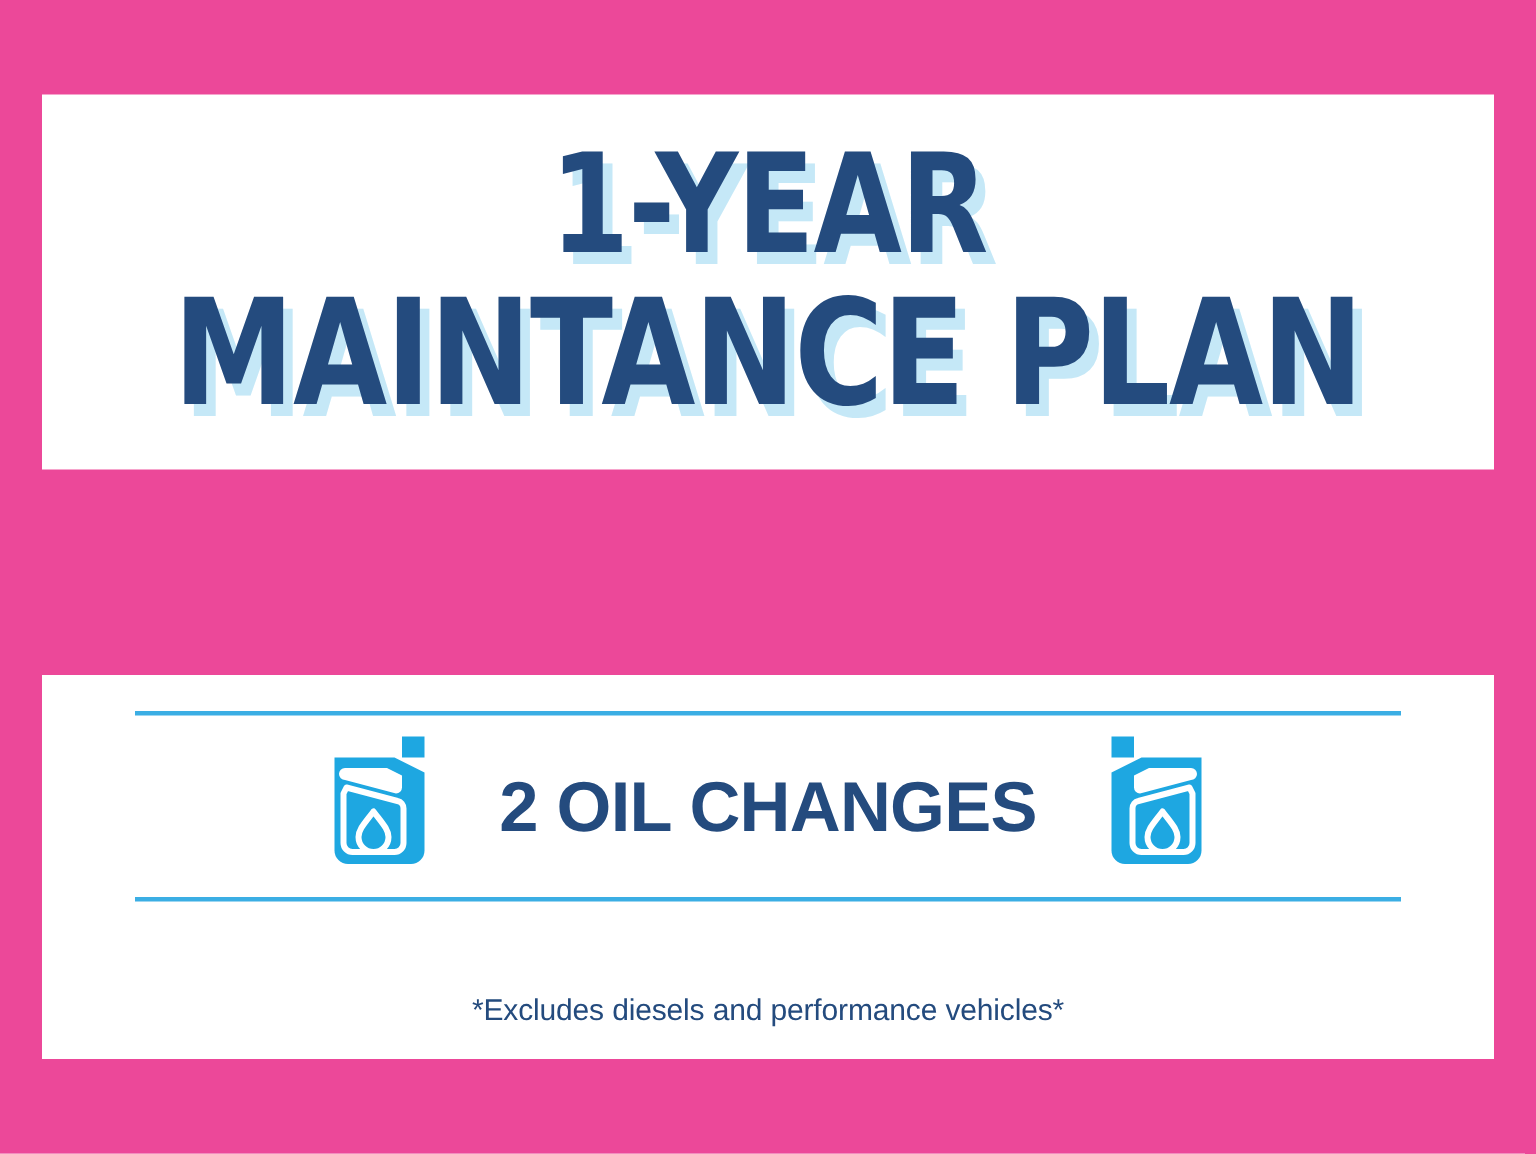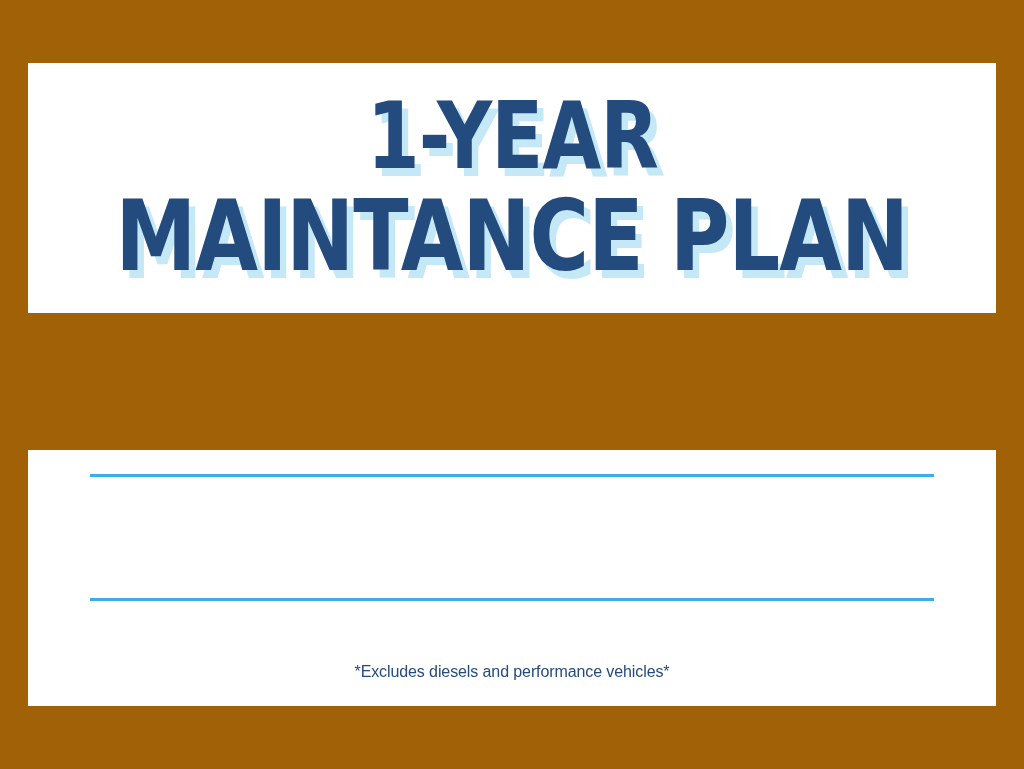--- a/index.html
+++ b/index.html
@@ -11,21 +11,21 @@
     height: 769px;
     overflow: hidden;
     font-family: "Liberation Sans", sans-serif;
     background: #ffffff;
   }
 
   #poster {
     position: relative;
     width: 1024px;
     height: 769px;
-    background: #a16207;
+    background: #ec4899;
     box-sizing: border-box;
     padding-left: 12px;
   }
 
   
   .headline-card {
     position: absolute;
     left: 28px;
     top: 63px;
     width: 968px;
@@ -141,40 +141,70 @@
 
   .fineprint {
     position: absolute;
     left: 0;
     top: 213px;
     width: 968px;
     text-align: center;
     color: #244B7E;
     font-family: "Liberation Sans", sans-serif;
     font-weight: 400;
-    font-size: 16px;
+    font-size: 20px;
     letter-spacing: -0.1px;
     white-space: nowrap;
   }
 </style>
 </head>
 <body>
 
 <div id="poster">
 
   <div class="headline-card">
     <div class="headline headline-line1">1-YEAR</div>
     <div class="headline headline-line2">MAINTANCE PLAN</div>
   </div>
 
 
   <div class="details-card">
 
     <div class="rule rule-top"></div>
 
+    <div class="offer-row">
+
+      <span class="jug-icon">
+        <svg width="78" height="92" viewBox="0 0 78 92" xmlns="http://www.w3.org/2000/svg">
+
+          <rect x="55" y="2" width="15" height="14" fill="#1EA7E1"></rect>
+
+          <path d="M10 16 H50 L70 26 V78 A9 9 0 0 1 61 87 H19 A9 9 0 0 1 10 78 Z" fill="#1EA7E1"></path>
+
+          <path d="M17 23 H45 L55 28 V36 A4 4 0 0 1 51 40 L17 31 A4 4 0 0 1 17 23 Z" fill="#ffffff"></path>
+
+          <path d="M18 36 L52 45 A5 5 0 0 1 56 50 V73 A6 6 0 0 1 50 79 H22 A6 6 0 0 1 16 73 V40 Z" fill="none" stroke="#ffffff" stroke-width="4" stroke-linejoin="round"></path>
+
+          <path d="M36 52 C30 60 26 64 26 69 A10 10 0 0 0 46 69 C46 64 42 60 36 52 Z" fill="none" stroke="#ffffff" stroke-width="4" stroke-linejoin="round"></path>
+        </svg>
+      </span>
+
+      <span class="offer-label">2 OIL CHANGES</span>
+
+      <span class="jug-icon right">
+        <svg width="78" height="92" viewBox="0 0 78 92" xmlns="http://www.w3.org/2000/svg">
+          <rect x="55" y="2" width="15" height="14" fill="#1EA7E1"></rect>
+          <path d="M10 16 H50 L70 26 V78 A9 9 0 0 1 61 87 H19 A9 9 0 0 1 10 78 Z" fill="#1EA7E1"></path>
+          <path d="M17 23 H45 L55 28 V36 A4 4 0 0 1 51 40 L17 31 A4 4 0 0 1 17 23 Z" fill="#ffffff"></path>
+          <path d="M18 36 L52 45 A5 5 0 0 1 56 50 V73 A6 6 0 0 1 50 79 H22 A6 6 0 0 1 16 73 V40 Z" fill="none" stroke="#ffffff" stroke-width="4" stroke-linejoin="round"></path>
+          <path d="M36 52 C30 60 26 64 26 69 A10 10 0 0 0 46 69 C46 64 42 60 36 52 Z" fill="none" stroke="#ffffff" stroke-width="4" stroke-linejoin="round"></path>
+        </svg>
+      </span>
+
+    </div>
 
     <div class="rule rule-bottom"></div>
 
 
     <div class="fineprint">*Excludes diesels and performance vehicles*</div>
 
   </div>
 
 </div>
 

